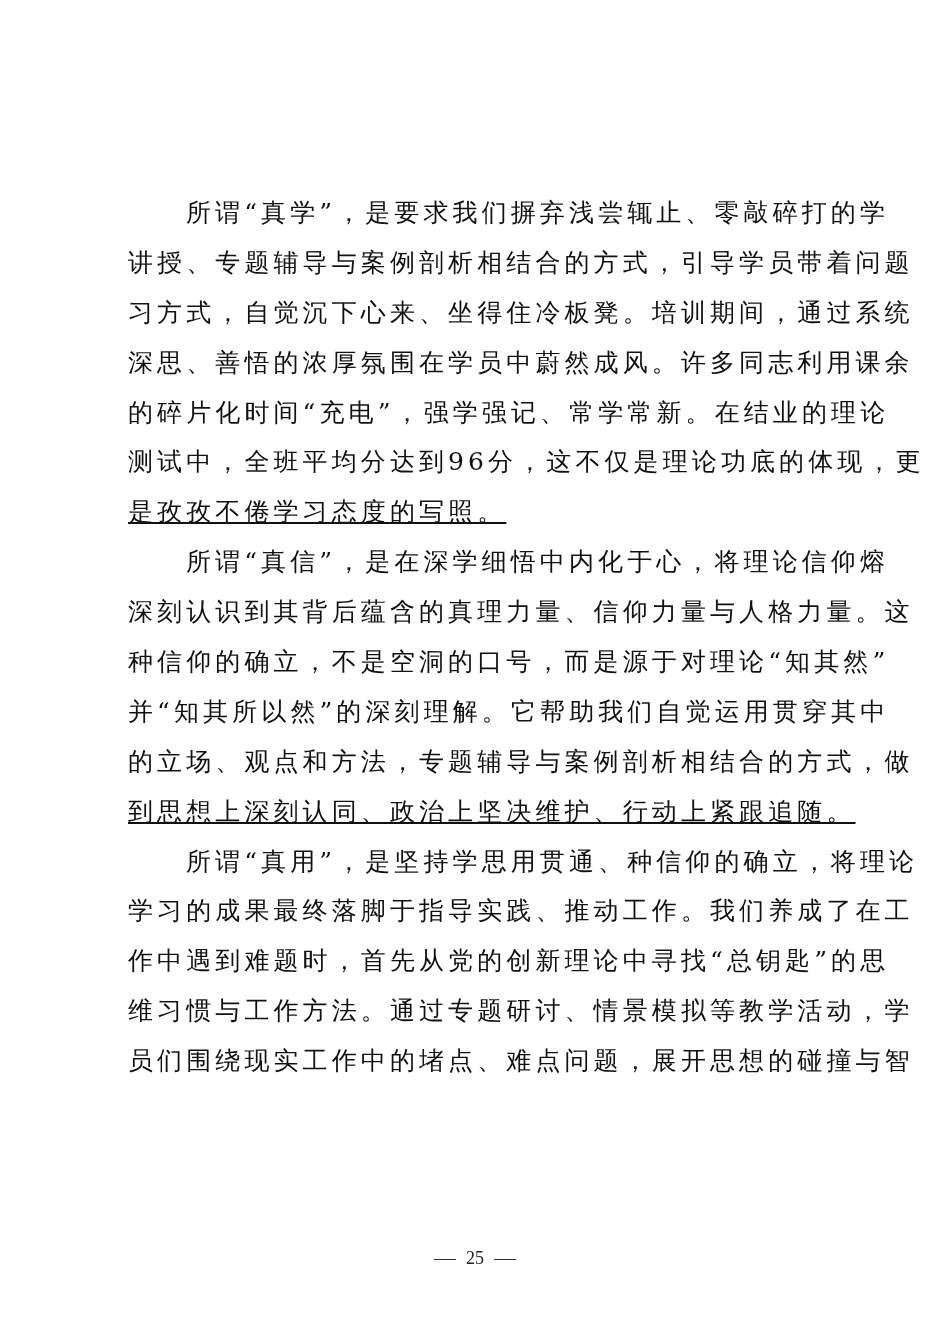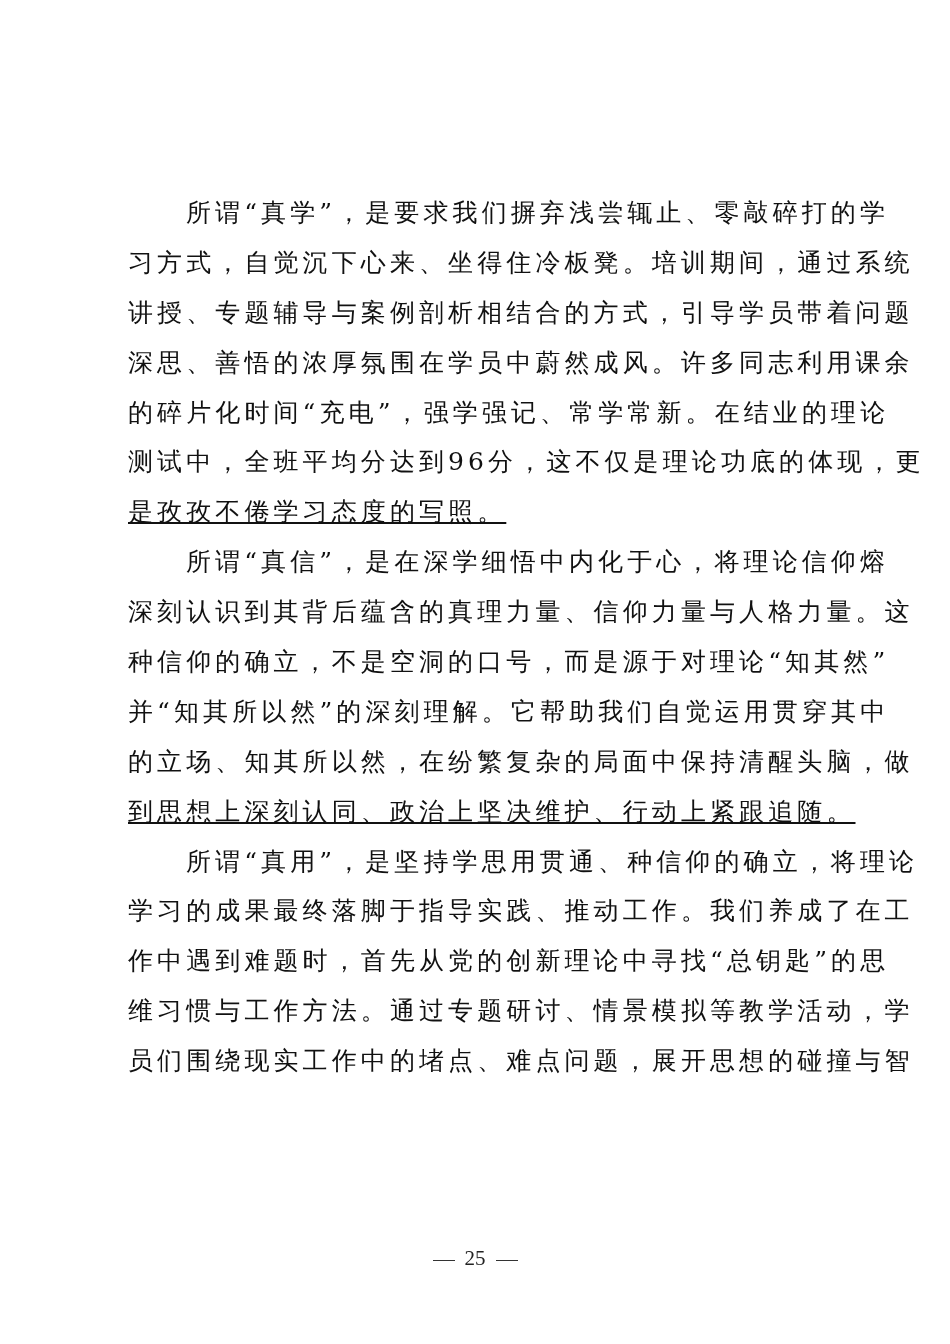--- a/index.html
+++ b/index.html
@@ -48,55 +48,55 @@
     .line.indent {
       padding-left: 58px;
     }
     .footer {
       position: absolute;
       left: 0;
       width: 950px;
       top: 1238px;
       text-align: center;
       font-family: "Liberation Serif", "DejaVu Serif", serif;
-      font-size: 21px;
+      font-size: 18px;
       color: #222222;
       line-height: 28px;
     }
     .footer .dash {
       display: inline-block;
       width: 22px;
       height: 1px;
       background: #333;
       vertical-align: middle;
       margin: 0 10px;
     }
   </style>
 </head>
 <body>
 
 <div class="page">
   <div class="body-text">
 
     <div>
       <div class="line indent">所谓“真学”，是要求我们摒弃浅尝辄止、零敲碎打的学</div>
+      <div class="line">讲授、专题辅导与案例剖析相结合的方式，引导学员带着问题</div>
       <div class="line">习方式，自觉沉下心来、坐得住冷板凳。培训期间，通过系统</div>
-      <div class="line">讲授、专题辅导与案例剖析相结合的方式，引导学员带着问题</div>
       <div class="line">深思、善悟的浓厚氛围在学员中蔚然成风。许多同志利用课余</div>
       <div class="line">的碎片化时间“充电”，强学强记、常学常新。在结业的理论</div>
       <div class="line">测试中，全班平均分达到96分，这不仅是理论功底的体现，更</div>
       <div class="line last">是孜孜不倦学习态度的写照。</div>
     </div>
 
     <div>
       <div class="line indent">所谓“真信”，是在深学细悟中内化于心，将理论信仰熔</div>
       <div class="line">深刻认识到其背后蕴含的真理力量、信仰力量与人格力量。这</div>
       <div class="line">种信仰的确立，不是空洞的口号，而是源于对理论“知其然”</div>
       <div class="line">并“知其所以然”的深刻理解。它帮助我们自觉运用贯穿其中</div>
-      <div class="line">的立场、知其所以然，在纷繁复杂的局面中保持清醒头脑，做</div>
+      <div class="line">的立场、观点和方法，专题辅导与案例剖析相结合的方式，做</div>
       <div class="line last">到思想上深刻认同、政治上坚决维护、行动上紧跟追随。</div>
     </div>
 
     <div>
       <div class="line indent">所谓“真用”，是坚持学思用贯通、种信仰的确立，将理论</div>
       <div class="line">学习的成果最终落脚于指导实践、推动工作。我们养成了在工</div>
       <div class="line">作中遇到难题时，首先从党的创新理论中寻找“总钥匙”的思</div>
       <div class="line">维习惯与工作方法。通过专题研讨、情景模拟等教学活动，学</div>
       <div class="line">员们围绕现实工作中的堵点、难点问题，展开思想的碰撞与智</div>
     </div>

